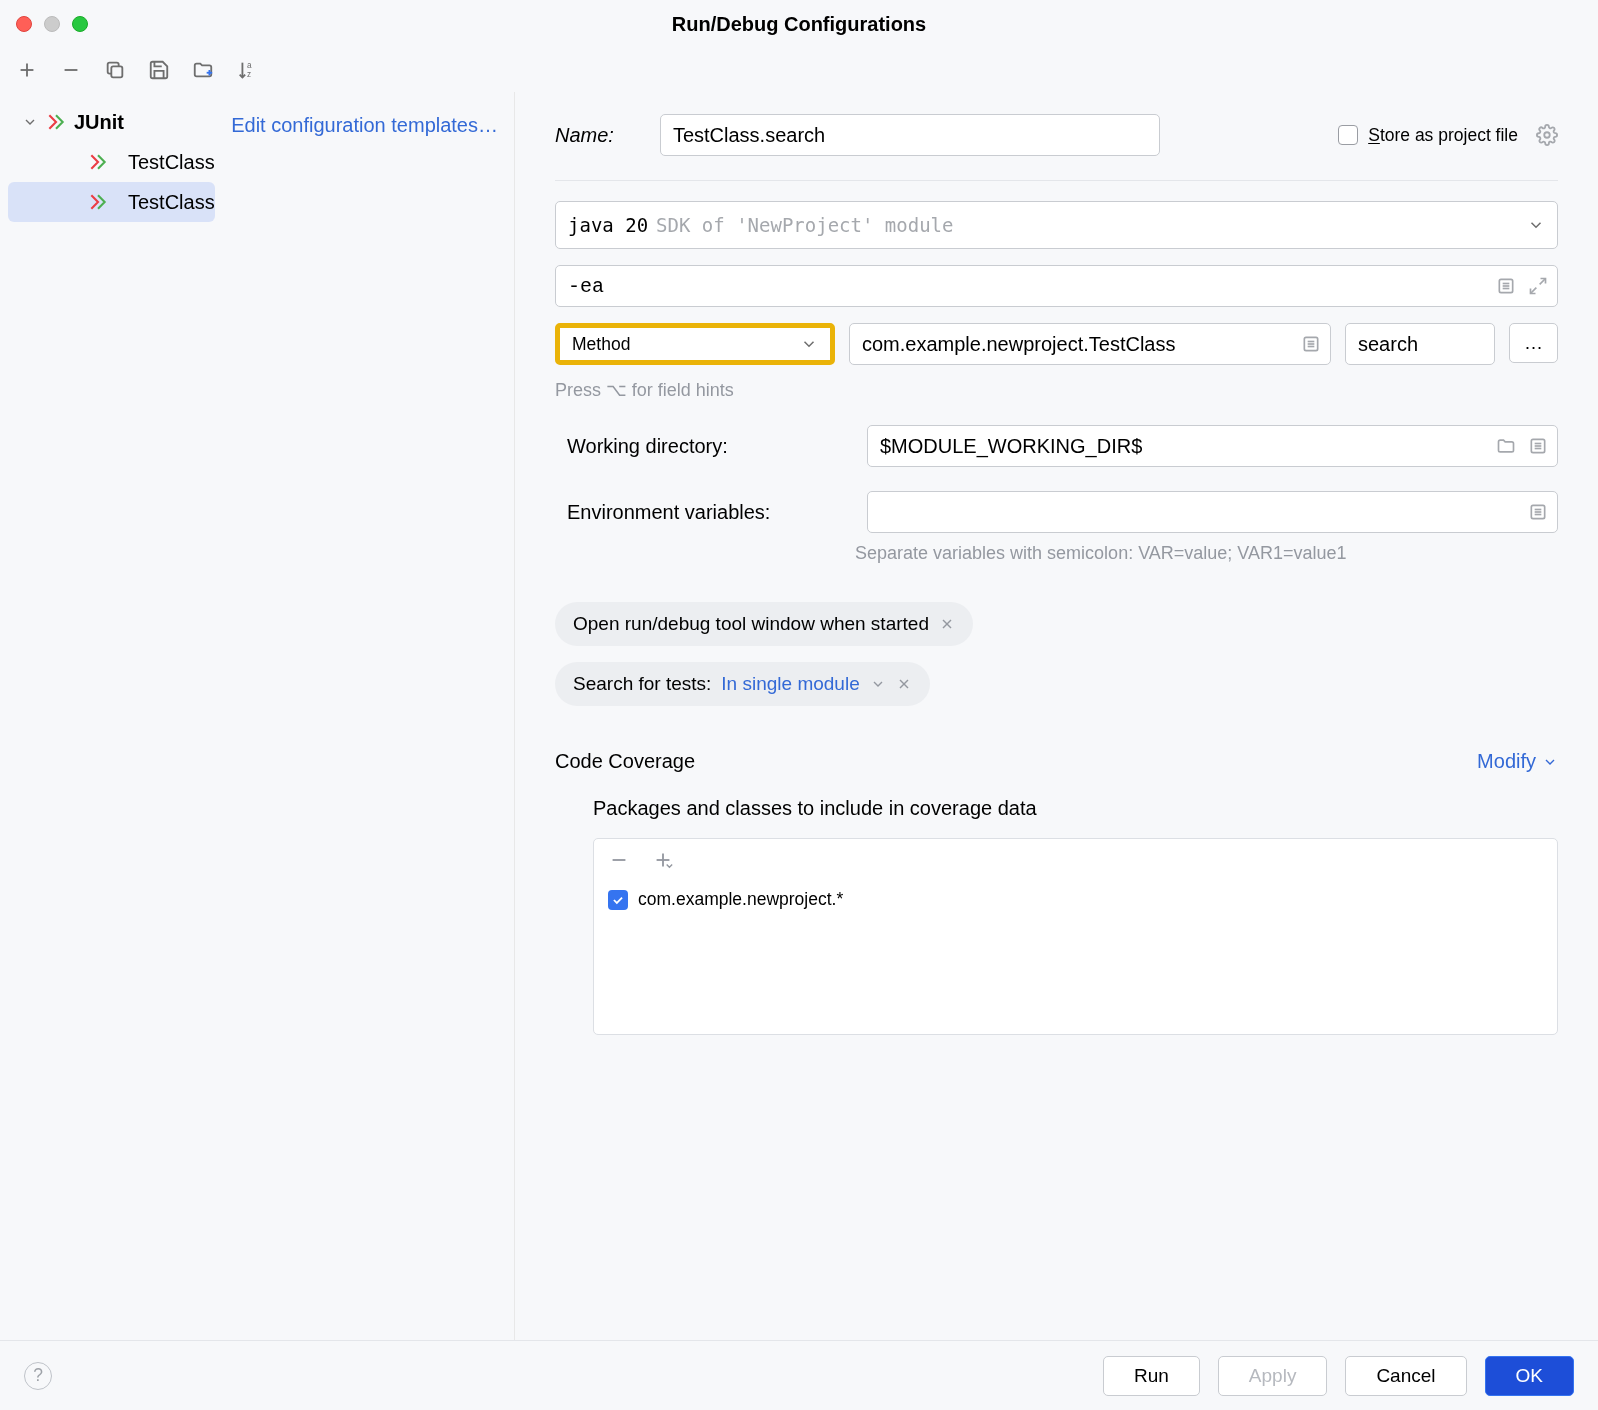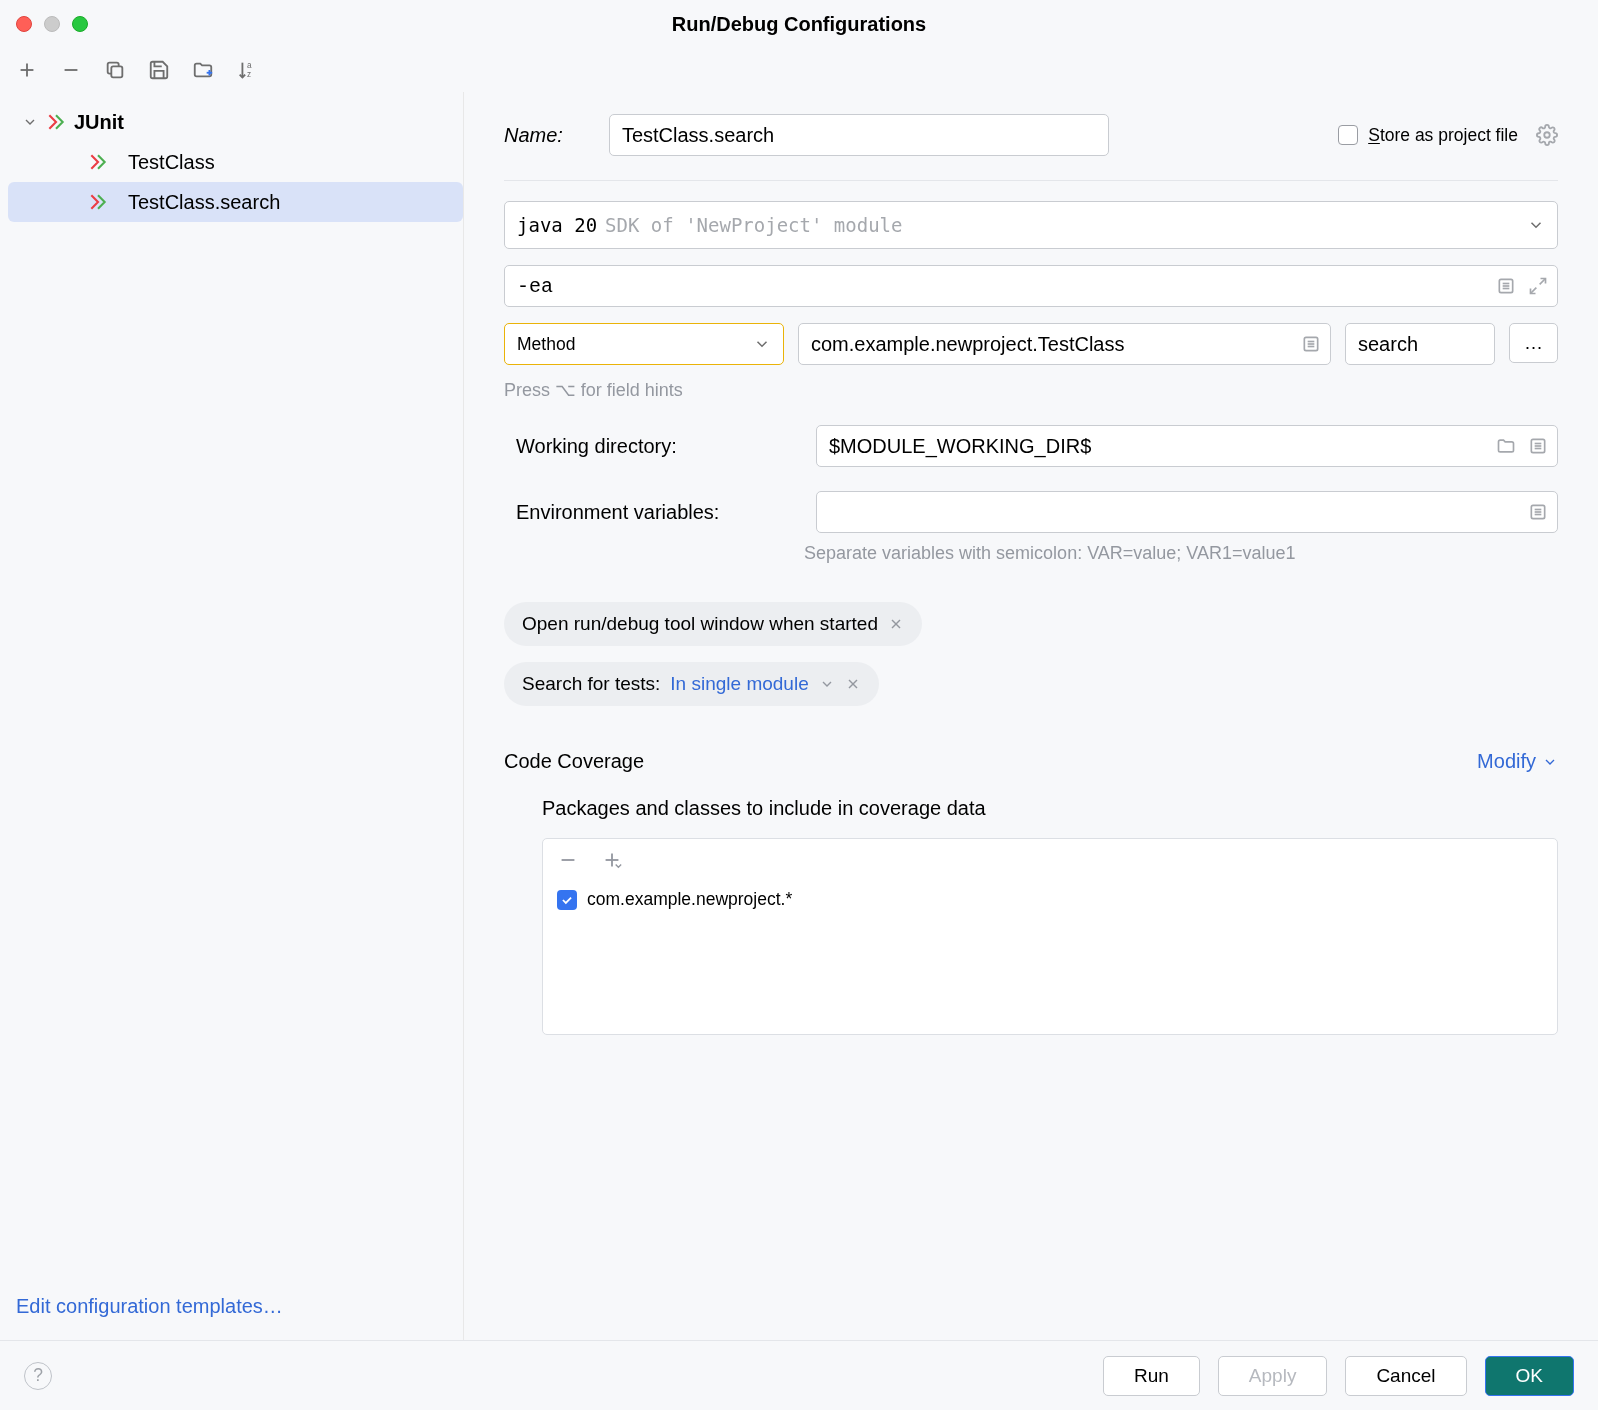--- a/index.html
+++ b/index.html
@@ -43,25 +43,25 @@
   border-bottom: none;
 }
 .tb-icon { width:22px; height:22px; display:inline-flex; align-items:center; justify-content:center; color:#6e6e6e; cursor:pointer; }
 .tb-icon svg { width:100%; height:100%; }
 .body {
   display:flex;
   flex:1;
   min-height:0;
 }
 .sidebar {
-  width: 464px;
+  width: 515px;
   border-right:1px solid #e8e8e8;
   padding-top: 10px;
   display:flex;
-  flex-direction:column;
+  flex-direction:row;
 }
 .tree { flex:1; overflow:auto; padding-left:8px; }
 .tree-row {
   display:flex;
   align-items:center;
   gap:8px;
   height:40px;
   padding: 0 8px 0 14px;
   border-radius:6px;
   cursor:pointer;
@@ -105,21 +105,21 @@
   font-family: "SF Mono", Menlo, monospace; font-size:19px;
 }
 .sdk-hint { color:#a5a8ad; margin-left:8px; }
 .sdk-chev { margin-left:auto; color:#6e6e6e; width:18px; height:18px; }
 .vmopts { position:relative; margin-top:16px; }
 .vmopts .input { width:100%; font-family: Liberation Mono, monospace; }
 .vm-icons { position:absolute; right:10px; top:50%; transform:translateY(-50%); display:flex; gap:12px; color:#a5a8ad; }
 .vm-icons span { width:20px; height:20px; display:inline-flex; cursor:pointer; }
 .grid-row { display:flex; gap:14px; margin-top:16px; }
 .select {
-  border:1px solid #eab308; background:#fff; border-radius:5px; height:42px;
+  border:5px solid #eab308; background:#fff; border-radius:5px; height:42px;
   display:flex; align-items:center; padding:0 12px; cursor:pointer;
 }
 .select .sel-chev { margin-left:auto; color:#6e6e6e; width:18px; height:18px; }
 .field-hint { color:#9498a0; font-size:18px; margin-top:14px; }
 .form-row { display:flex; align-items:center; margin-top:24px; }
 .form-label { width:300px; font-size:20px;margin-left:12px; }
 .form-control { flex:1; position:relative; }
 .form-control .input { width:100%; }
 .inline-icons { position:absolute; right:10px; top:50%; transform:translateY(-50%); display:flex; gap:12px; color:#a5a8ad; }
 .inline-icons span { width:20px; height:20px; cursor:pointer; display:inline-flex; }
@@ -148,21 +148,21 @@
   padding:0 24px;
   gap:18px;
   background:#f7f8fa;
 }
 .help-icon { width:28px; height:28px; border:1.5px solid #bfc3c9; border-radius:50%; display:inline-flex; align-items:center; justify-content:center; color:#9ea2a8; cursor:pointer; }
 .btn {
   height:40px; padding:0 30px; border-radius:5px; font-size:19px; cursor:pointer; display:inline-flex; align-items:center; justify-content:center;
   border:1px solid #c9ccd1; background:#fff; color:#000;
 }
 .btn.disabled { color:#b6b9bf; }
-.btn.primary { background:#0f766e; border-color:#3574f0; color:#fff; }
+.btn.primary { background:#1d4ed8; border-color:#3574f0; color:#fff; }
 .spacer { flex:1; }
 .under { text-decoration: underline; text-decoration-color: currentColor; text-underline-offset: 2px; }
 </style>
 </head>
 <body>
 
 <div class="window">
   <div class="titlebar">
     <div class="traffic">
       <span class="tl-dot tl-red"></span>

